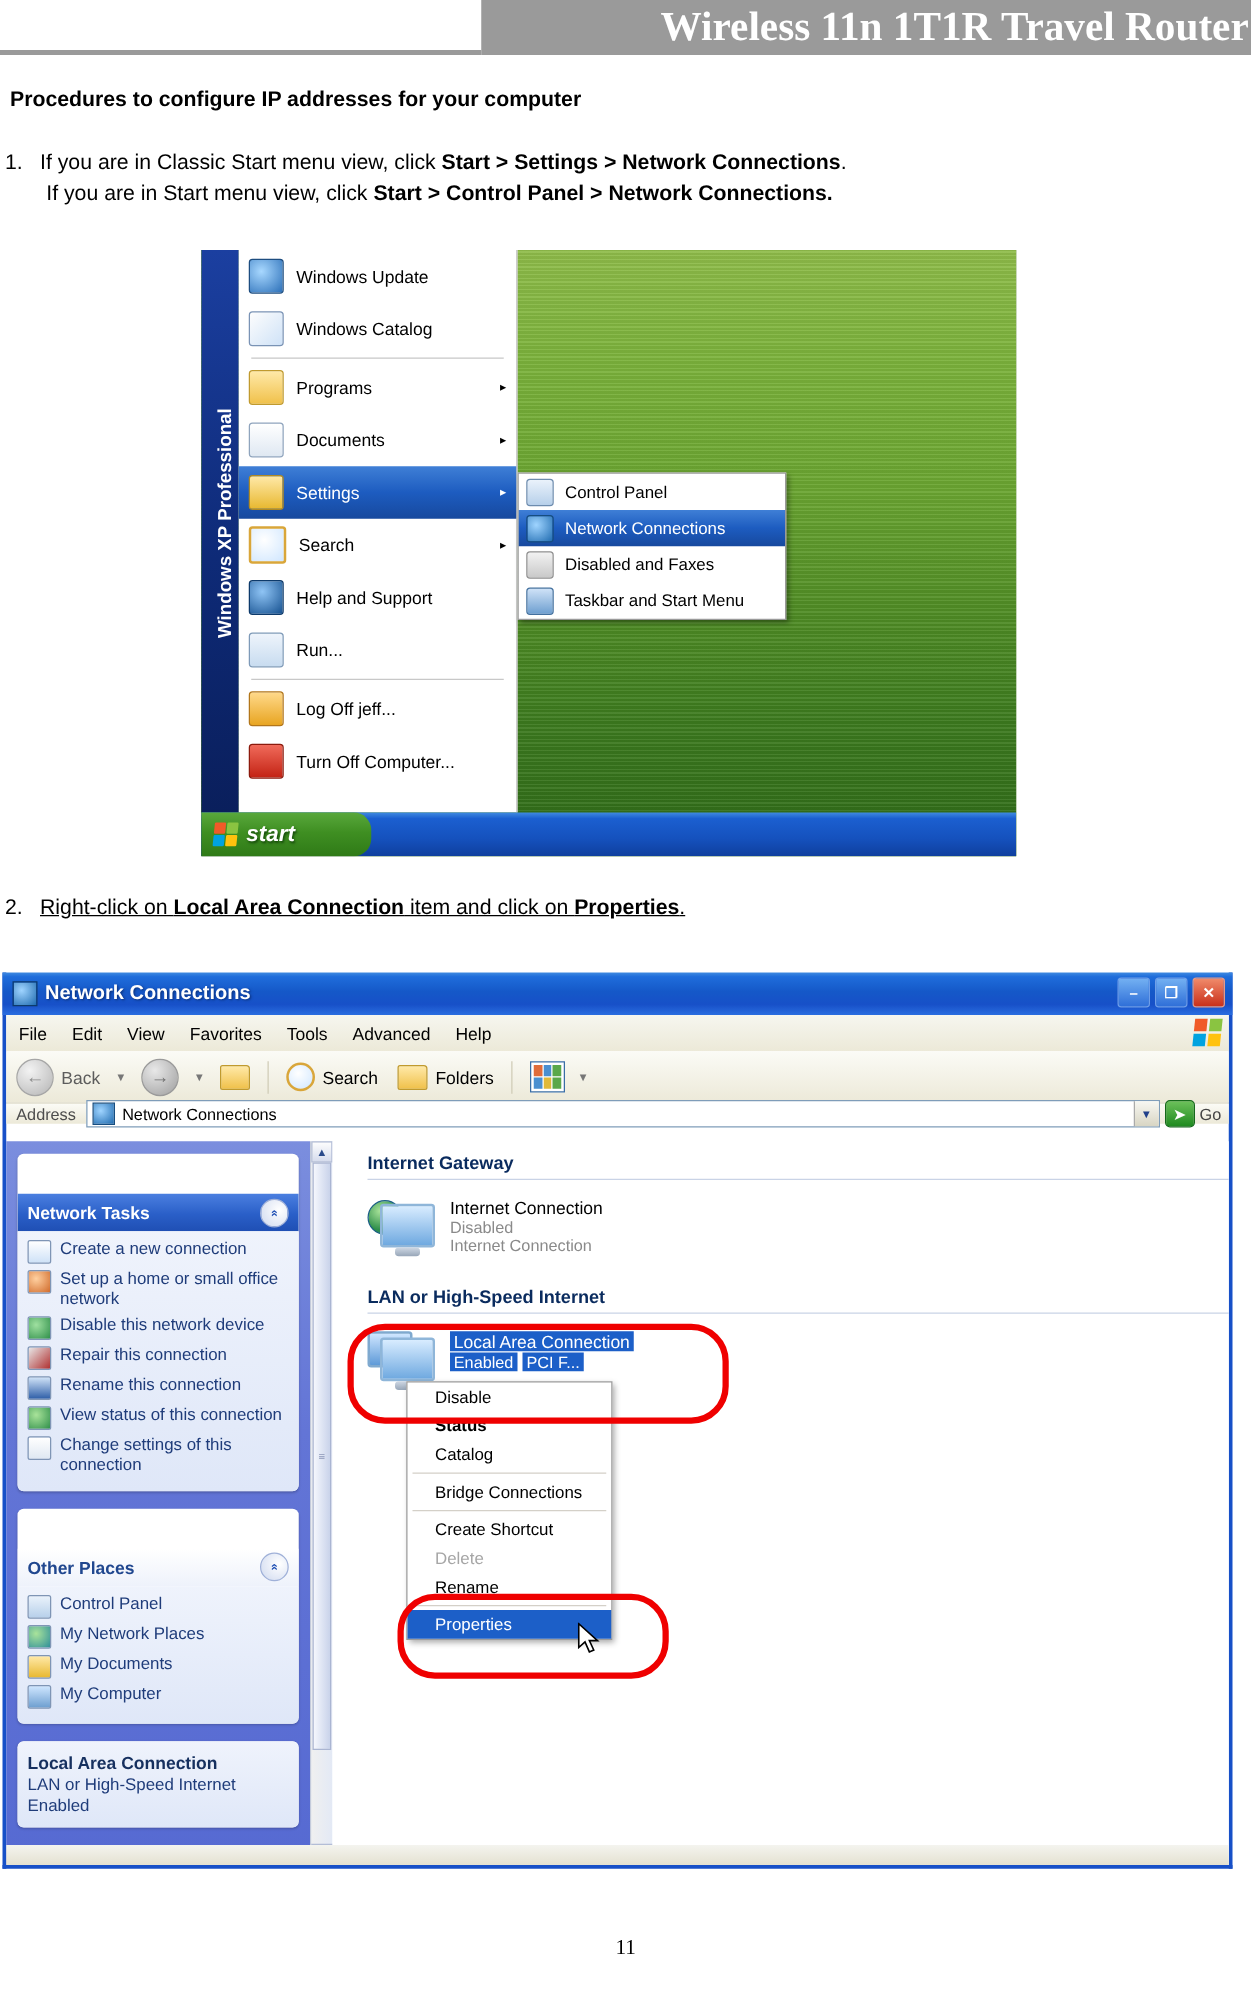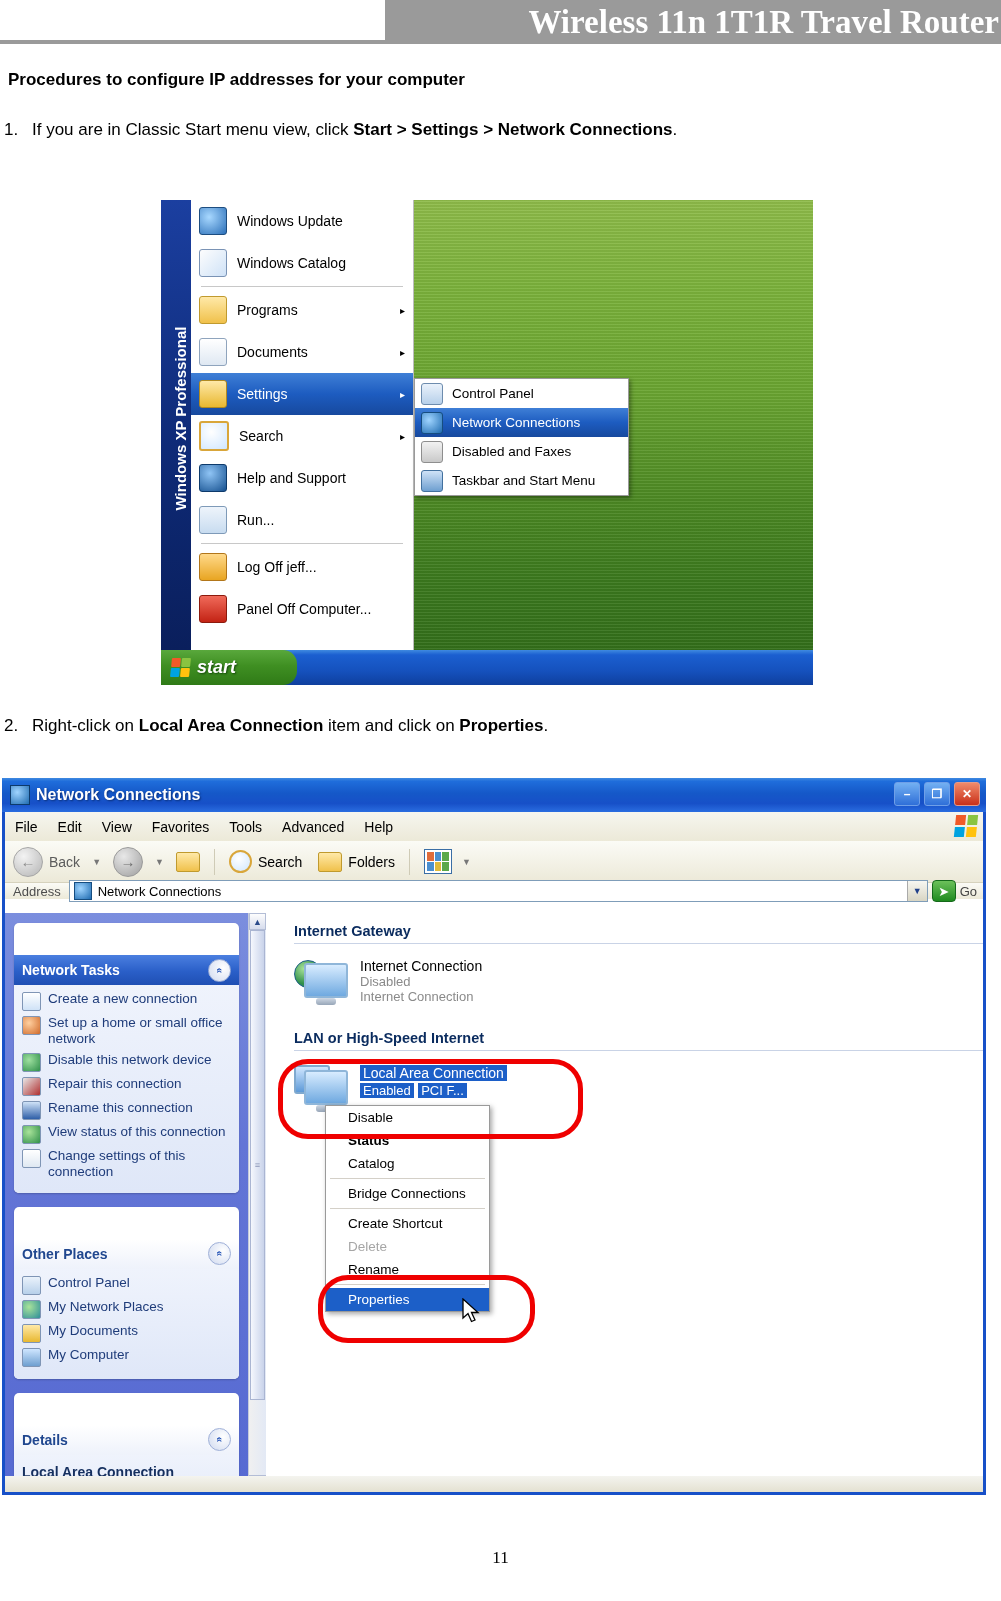--- a/index.html
+++ b/index.html
@@ -14,21 +14,21 @@
   .hdr-rule{position:absolute;left:0;top:40px;width:385px;height:4px;background:#9a9a9a;}
   .hdr-band{position:absolute;left:385px;top:0;width:616px;height:44px;background:#9a9a9a;
             display:flex;align-items:center;justify-content:flex-end;}
   .hdr-title{font-family:"Liberation Serif", serif;font-weight:bold;font-size:33px;color:#fff;
              letter-spacing:0px;padding-right:2px;white-space:nowrap;line-height:1;}
 
   
   .sec-title{position:absolute;left:8px;top:70px;font-size:17px;font-weight:bold;}
   .step{position:absolute;font-size:17px;line-height:1.45;}
   .step1{left:4px;top:118px;width:980px;}
-  .step2{left:4px;top:714px;width:980px;}
+  .step2{left:4px;top:714px;width:980px;text-decoration:underline;}
   .step .num{display:inline-block;width:28px;}
   .step .ln2{display:block;margin-left:33px;}
   b{font-weight:bold;}
 
   
   .fig1{position:absolute;left:161px;top:200px;width:652px;height:485px;
         background:#3f6f13;overflow:hidden;}
   .wall{position:absolute;inset:0;
         background:linear-gradient(180deg,#8fbc4a 0%,#7cb33c 18%,#6aa531 40%,#4d8a24 62%,#3c7a1e 78%,#2f6a18 100%);}
   .wall:after{content:"";position:absolute;inset:0;
@@ -207,20 +207,21 @@
   <div class="hdr-rule"></div>
   <div class="hdr-band">
     <div class="hdr-title">Wireless 11n 1T1R Travel Router</div>
   </div>
 </div>
 
 <div class="sec-title">Procedures to configure IP addresses for your computer</div>
 
 <div class="step step1">
   <span class="num">1.</span><span>If you are in Classic Start menu view, click </span><b>Start &gt; Settings &gt; Network Connections</b><span>.</span>
+  <span class="ln2"><span>If you are in Start menu view, click </span><b>Start &gt; Control Panel &gt; Network Connections.</b></span>
 </div>
 
 <div class="step step2">
   <span class="num">2.</span><span>Right-click on </span><b>Local Area Connection</b><span> item and click on </span><b>Properties</b><span>.</span>
 </div>
 
 <div class="fig1">
   <div class="wall"></div>
 
   <div class="sm-brand">
@@ -265,21 +266,21 @@
         <span class="ic i-run"></span>
         <span>Run...</span>
       </div>
       <div class="sep"></div>
       <div class="mi">
         <span class="ic i-logoff"></span>
         <span>Log Off jeff...</span>
       </div>
       <div class="mi">
         <span class="ic i-off"></span>
-        <span>Panel Off Computer...</span>
+        <span>Turn Off Computer...</span>
       </div>
     </div>
 
   <div class="sm-sub" id="sm-sub">
       <div class="sub-mi">
         <span class="ic i-cp"></span>
         <span>Control Panel</span>
       </div>
       <div class="sub-mi sel">
         <span class="ic i-nc"></span>
@@ -441,24 +442,20 @@
             <span class="ic" style="background: linear-gradient(rgb(255, 233, 168), rgb(232, 184, 48)); border: 1px solid rgb(127, 149, 181);"></span>
             <span>My Documents</span>
           </div>
           <div class="task">
             <span class="ic" style="background: linear-gradient(rgb(207, 230, 255), rgb(110, 159, 208)); border: 1px solid rgb(127, 149, 181);"></span>
             <span>My Computer</span>
           </div>
         </div>
       </div>
       <div class="panel">
-        <div class="p-head lite">
-          <span>Details</span>
-          <span class="chev" style="transform: rotate(90deg);">«</span>
-        </div>
         <div class="p-body" style="padding-top: 9px;">
           <div class="det-title">Local Area Connection</div>
           <div class="det-line">LAN or High-Speed Internet</div>
           <div class="det-line">Enabled</div>
         </div>
       </div>
     </div>
 
   <div class="vscroll">
     <div class="sc-btn">▲</div>

